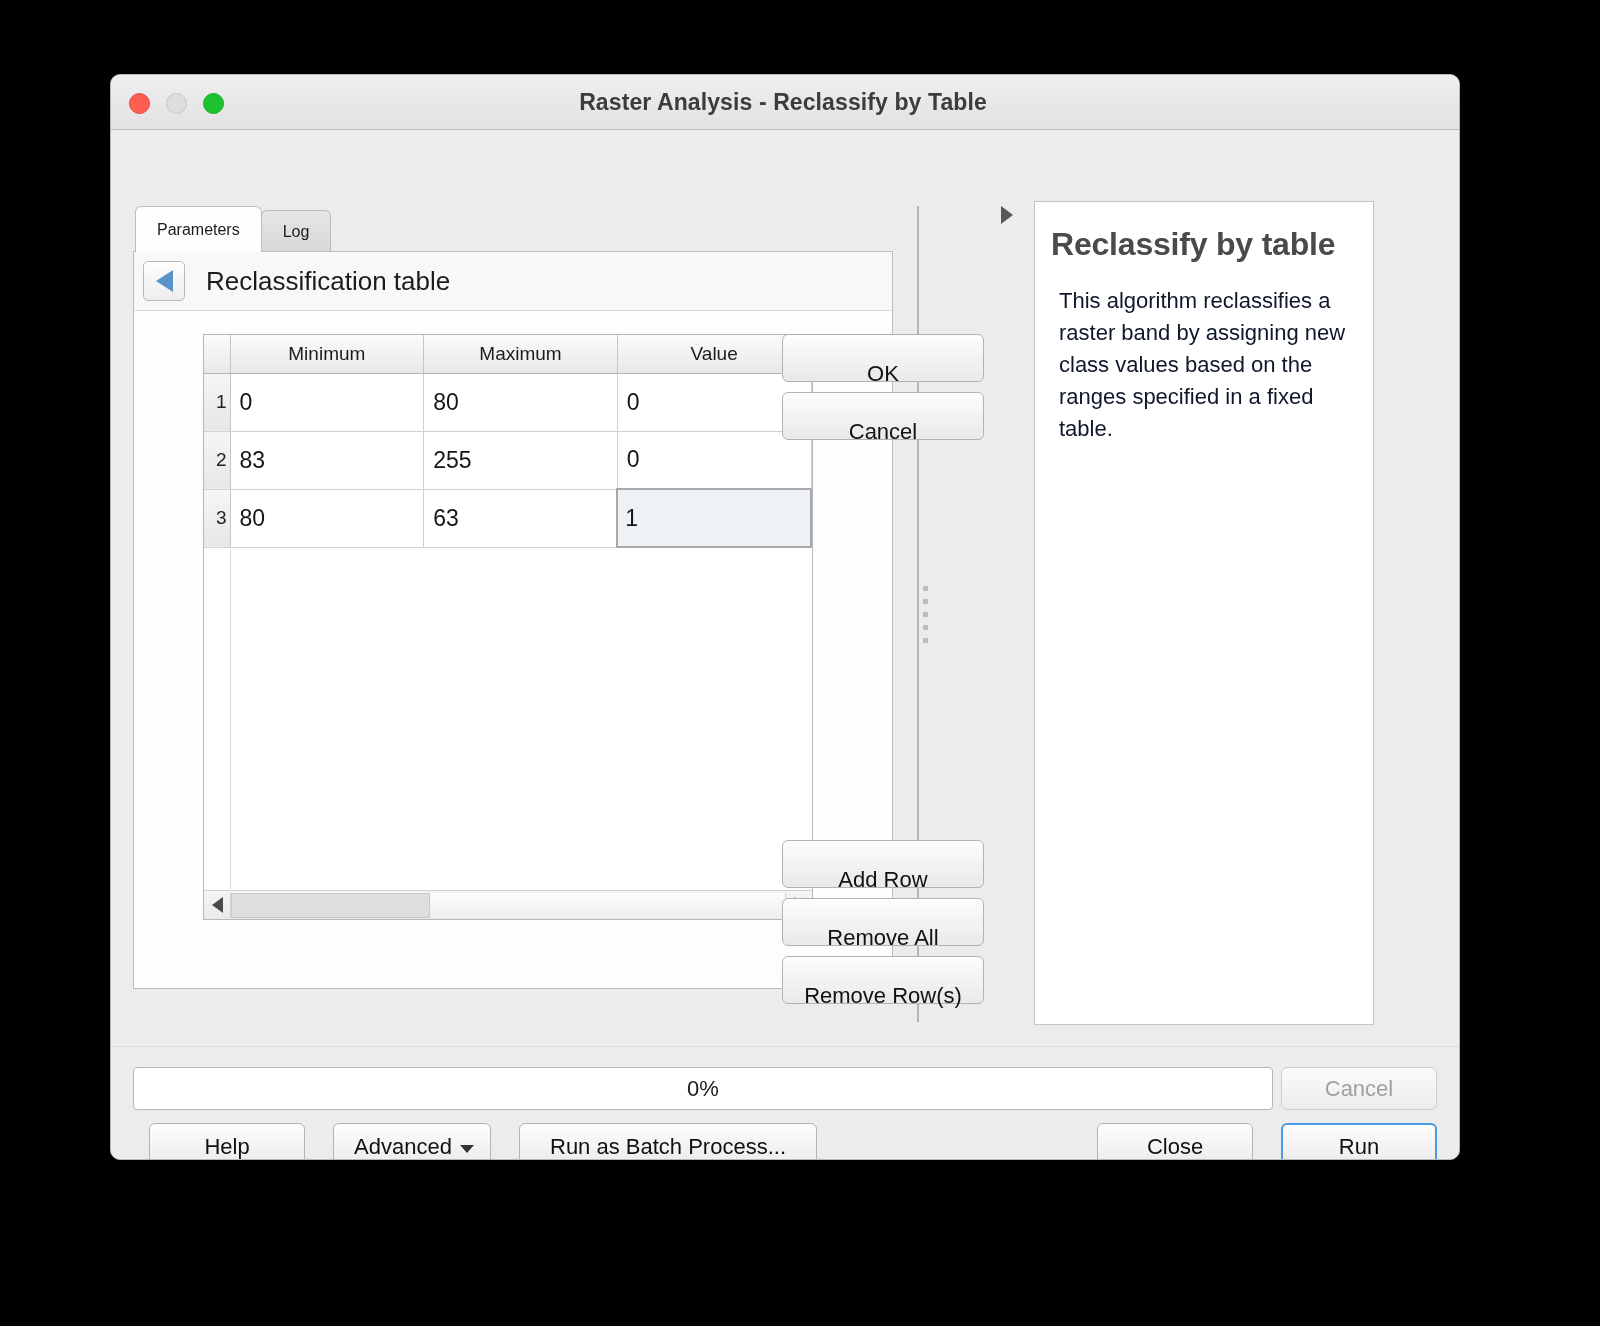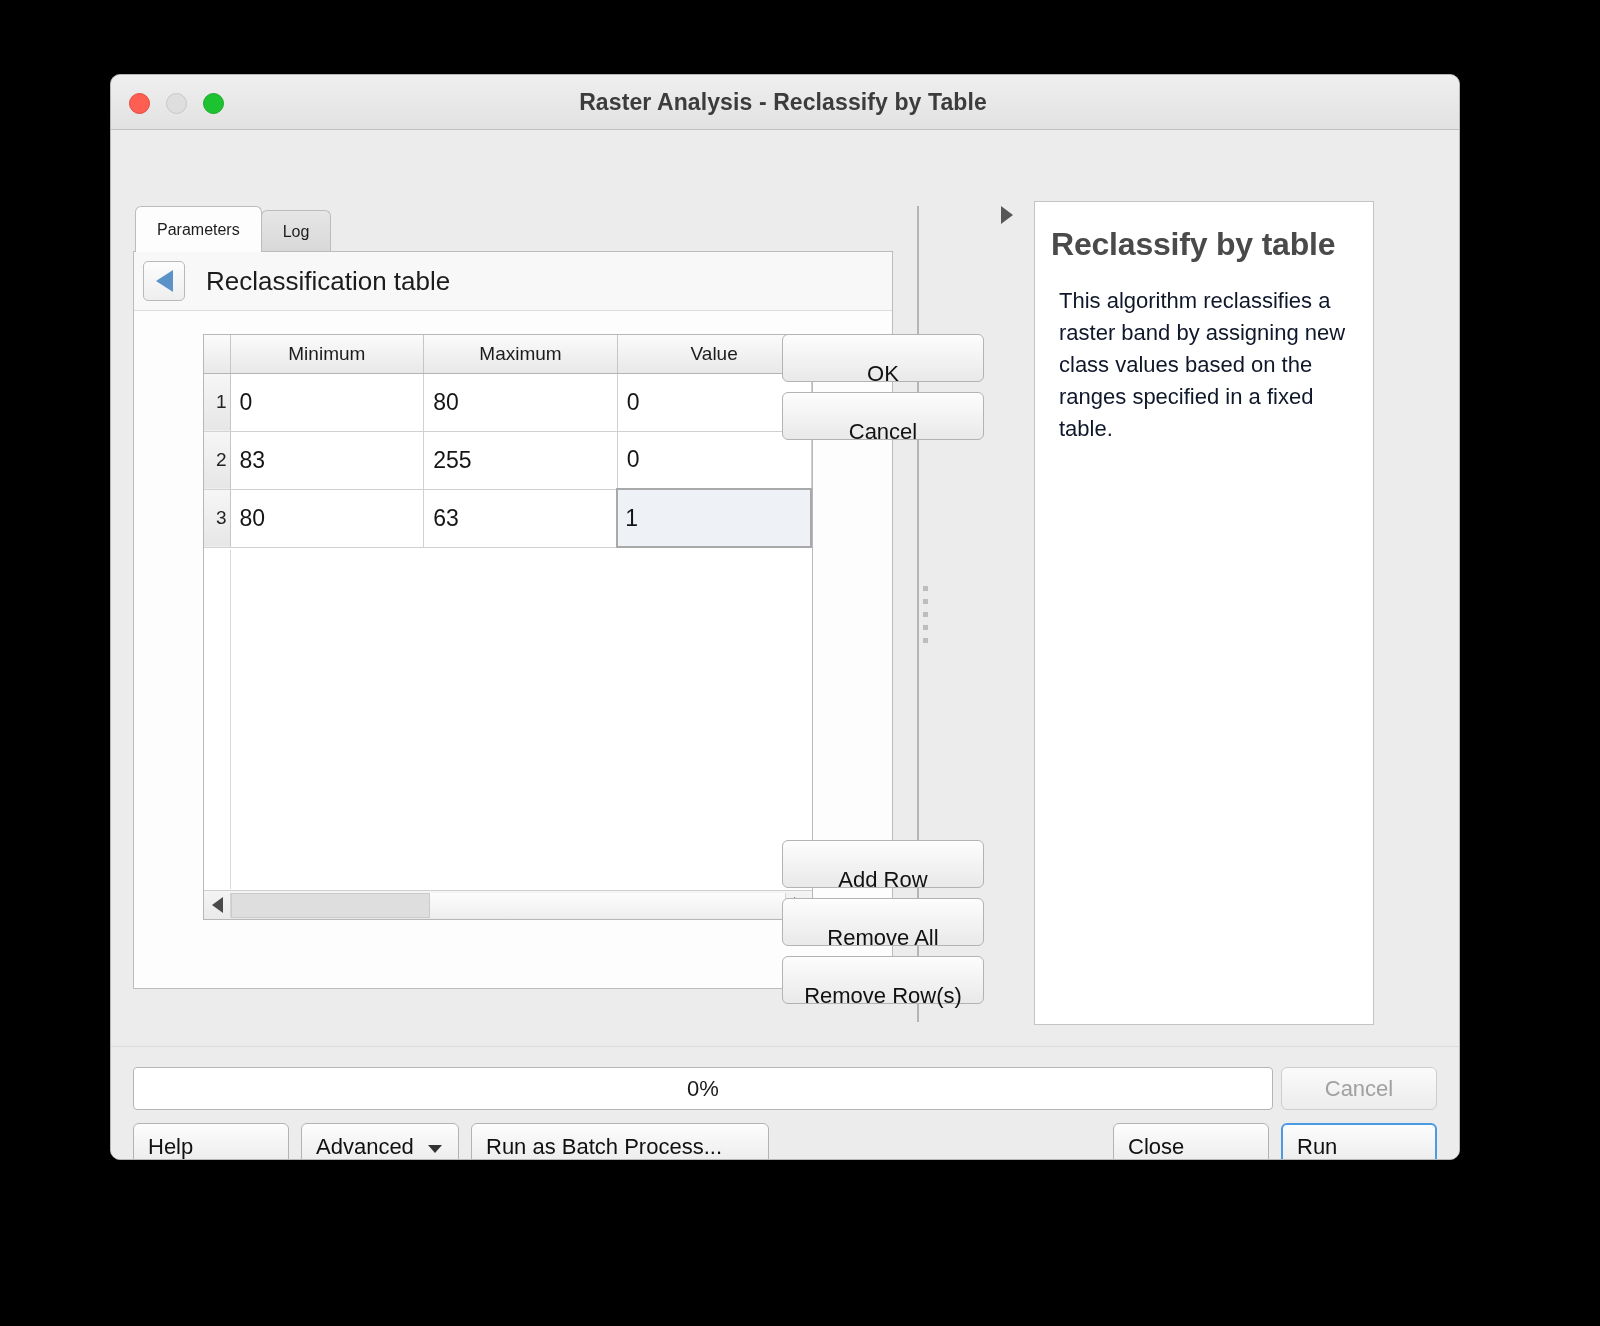--- a/index.html
+++ b/index.html
@@ -437,23 +437,24 @@
   }
   .btn2 {
     height: 48px;
     line-height: 46px;
     font-size: 22px;
     color: #111111;
     background: linear-gradient(to bottom,#fdfdfd,#e9e9e9);
     border: 1px solid #b3b3b3;
     border-radius: 6px;
     box-sizing: border-box;
-    text-align: left;
+    text-align: center;
     font-family: "Liberation Sans", sans-serif;
     padding: 0 14px;
+    margin-left: 16px;
   }
   .btn2.help { width: 156px; }
   .btn2.advanced { width: 158px; position: relative; }
   .btn2.advanced .caret {
     position: absolute;
     right: 16px;
     top: 21px;
     width: 0; height: 0;
     border-left: 7px solid transparent;
     border-right: 7px solid transparent;

